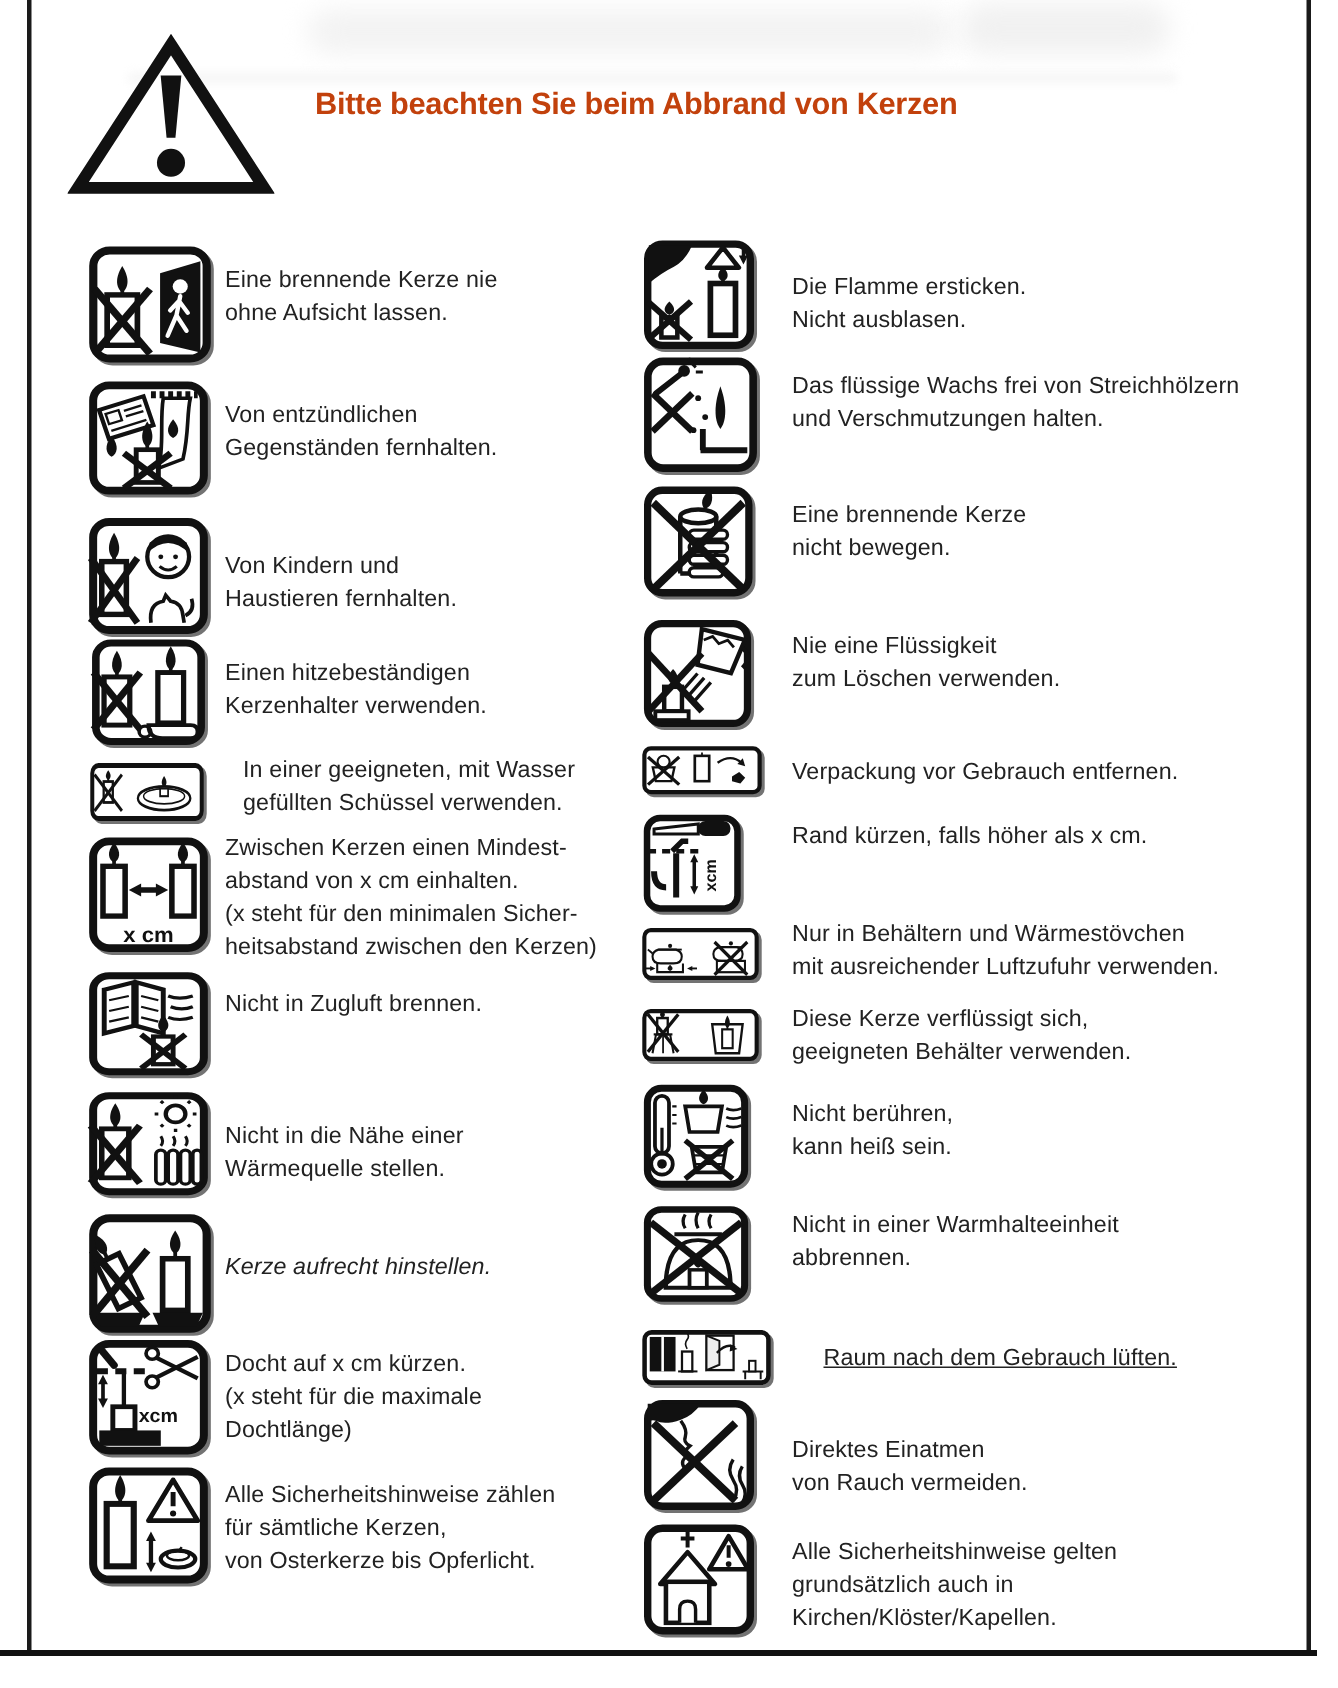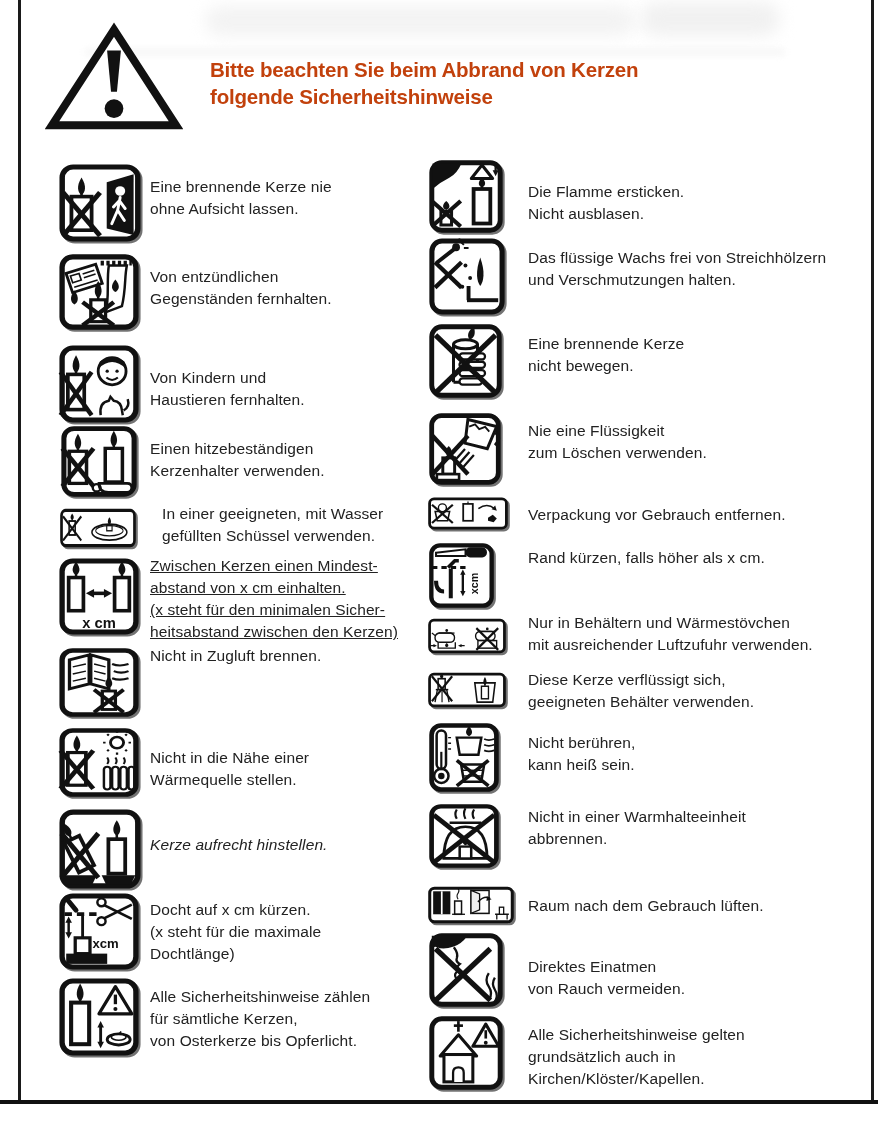--- a/index.html
+++ b/index.html
@@ -41,21 +41,20 @@
 
 <div class="hdr-triangle">
   <svg viewBox="0 0 140 110">
     <polygon points="70,7 133,104 7,104" fill="#fff" stroke="#111" stroke-width="8"></polygon>
     <path d="M63,28 h14 l-4,42 h-6 z" fill="#111"></path>
     <circle cx="70" cy="87" r="9.5" fill="#111"></circle>
   </svg>
 </div>
 <div class="title">
   <div>Bitte beachten Sie beim Abbrand von Kerzen</div>
-  <div>folgende Sicherheitshinweise</div>
 </div>
 
 <div>
     <div>
       <span class="picto" style="left: 58px; top: 163px; width: 84px; height: 80px;">
         <svg viewBox="0 0 100 100" preserveAspectRatio="none">
           <rect x="5" y="5" width="90" height="90" rx="13" fill="#fff" stroke="#111" stroke-width="6.5"></rect>
           <rect x="16" y="42" width="24" height="42" fill="#fff" stroke="#111" stroke-width="4.5"></rect>
           <line x1="28" y1="42" x2="28" y2="36" stroke="#111" stroke-width="3" stroke-linecap="butt"></line>
           <path d="M 28 18 C 34.5 29 32.5 36.7 28 40 C 23.5 36.7 21.5 29 28 18 Z" fill="#111"></path>
@@ -171,21 +170,21 @@
           <path d="M 22 6 C 28.5 14.5 26.5 20.45 22 23 C 17.5 20.45 15.5 14.5 22 6 Z" fill="#111"></path>
           <rect x="69" y="26" width="18" height="42" fill="#fff" stroke="#111" stroke-width="4.5"></rect>
           <line x1="78" y1="26" x2="78" y2="20" stroke="#111" stroke-width="3" stroke-linecap="butt"></line>
           <path d="M 78 6 C 84.5 14.5 82.5 20.45 78 23 C 73.5 20.45 71.5 14.5 78 6 Z" fill="#111"></path>
           <line x1="40" y1="46" x2="60" y2="46" stroke="#111" stroke-width="4.5" stroke-linecap="butt"></line>
           <polygon points="34,46 44,40.5 44,51.5" fill="#111"></polygon>
           <polygon points="66,46 56,40.5 56,51.5" fill="#111"></polygon>
           <text x="50" y="90" text-anchor="middle" font-size="18" font-weight="bold" fill="#111" font-family="Liberation Sans,sans-serif">x cm</text>
         </svg>
       </span>
-      <div class="caption" style="left: 150px; top: 555px; text-decoration: underline;">
+      <div class="caption" style="left: 150px; top: 555px;">
         <div>Zwischen Kerzen einen Mindest-</div>
         <div>abstand von x cm einhalten.</div>
         <div>(x steht für den minimalen Sicher-</div>
         <div>heitsabstand zwischen den Kerzen)</div>
       </div>
     </div>
     <div>
       <span class="picto" style="left: 58px; top: 647px; width: 82px; height: 71px;">
         <svg viewBox="0 0 100 100" preserveAspectRatio="none">
           <rect x="5" y="5" width="90" height="90" rx="13" fill="#fff" stroke="#111" stroke-width="6.5"></rect>
@@ -193,21 +192,21 @@
           <polygon points="40,11 62,18 62,59 40,52" fill="#fff" stroke="#111" stroke-width="4"></polygon>
           <path d="M18,28 l16,-4 M18,38 l16,-4 M18,48 l16,-4 M44,24 l14,4 M44,34 l14,4 M44,44 l14,4" stroke="#111" stroke-width="2" fill="none"></path>
           <path d="M66,24 q9,4 20,0 M68,34 q9,4 18,0 M66,44 q9,4 20,0" stroke="#111" stroke-width="3" fill="none"></path>
           <rect x="54" y="62" width="16" height="26" fill="#fff" stroke="#111" stroke-width="4"></rect>
           <line x1="62" y1="62" x2="62" y2="56" stroke="#111" stroke-width="3" stroke-linecap="butt"></line>
           <path d="M 62 42 C 68.5 50 66.5 55.6 62 58 C 57.5 55.6 55.5 50 62 42 Z" fill="#111"></path>
           <line x1="44" y1="60" x2="80" y2="92" stroke="#111" stroke-width="5" stroke-linecap="butt"></line>
           <line x1="80" y1="60" x2="44" y2="92" stroke="#111" stroke-width="5" stroke-linecap="butt"></line>
         </svg>
       </span>
-      <div class="caption" style="left: 150px; top: 645px;">
+      <div class="caption" style="left: 150px; top: 659px;">
         <div>Nicht in Zugluft brennen.</div>
       </div>
     </div>
     <div>
       <span class="picto" style="left: 58px; top: 727px; width: 82px; height: 71px;">
         <svg viewBox="0 0 100 100" preserveAspectRatio="none">
           <rect x="5" y="5" width="90" height="90" rx="13" fill="#fff" stroke="#111" stroke-width="6.5"></rect>
           <rect x="12" y="36" width="22" height="46" fill="#fff" stroke="#111" stroke-width="4.5"></rect>
           <line x1="23" y1="36" x2="23" y2="30" stroke="#111" stroke-width="3" stroke-linecap="butt"></line>
           <path d="M 23 12 C 29.5 23 27.5 30.7 23 34 C 18.5 30.7 16.5 23 23 12 Z" fill="#111"></path>
@@ -531,21 +530,21 @@
           <path d="M70,30 q-5,-8 0,-14 q4,-5 0,-10" stroke="#111" stroke-width="2.5" fill="none"></path>
           <line x1="56" y1="64" x2="86" y2="64" stroke="#111" stroke-width="3" stroke-linecap="butt"></line>
           <rect x="100" y="10" width="42" height="52" fill="#fff" stroke="#111" stroke-width="3.5"></rect>
           <polygon points="100,10 120,18 120,54 100,62" fill="#eee" stroke="#111" stroke-width="3"></polygon>
           <path d="M116,36 q16,-16 28,-8" stroke="#111" stroke-width="3.5" fill="none"></path>
           <polygon points="148,30 137,23 136,34" fill="#111"></polygon>
           <path d="M156,64 h32 M160,64 v12 M184,64 v12" stroke="#111" stroke-width="3" fill="none"></path>
           <rect x="166" y="48" width="10" height="16" fill="#fff" stroke="#111" stroke-width="3"></rect>
         </svg>
       </span>
-      <div class="caption" style="left: 528px; top: 895px;">
+      <div class="caption" style="left: 549px; top: 895px; text-decoration: underline;">
         <div>Raum nach dem Gebrauch lüften.</div>
       </div>
     </div>
     <div>
       <span class="picto" style="left: 428px; top: 932px; width: 76px; height: 76px;">
         <svg viewBox="0 0 100 100" preserveAspectRatio="none">
           <rect x="5" y="5" width="90" height="90" rx="13" fill="#fff" stroke="#111" stroke-width="6.5"></rect>
           <path d="M5,5 H52 Q44,16 34,19 Q20,24 12,20 Q7,18 5,24 Z" fill="#111"></path>
           <path d="M34,20 q6,8 4,14 q-2,5 4,8 q-6,5 -2,9 q-7,4 -3,10" stroke="#111" stroke-width="3" fill="none"></path>
           <line x1="10" y1="22" x2="82" y2="90" stroke="#111" stroke-width="7" stroke-linecap="butt"></line>

